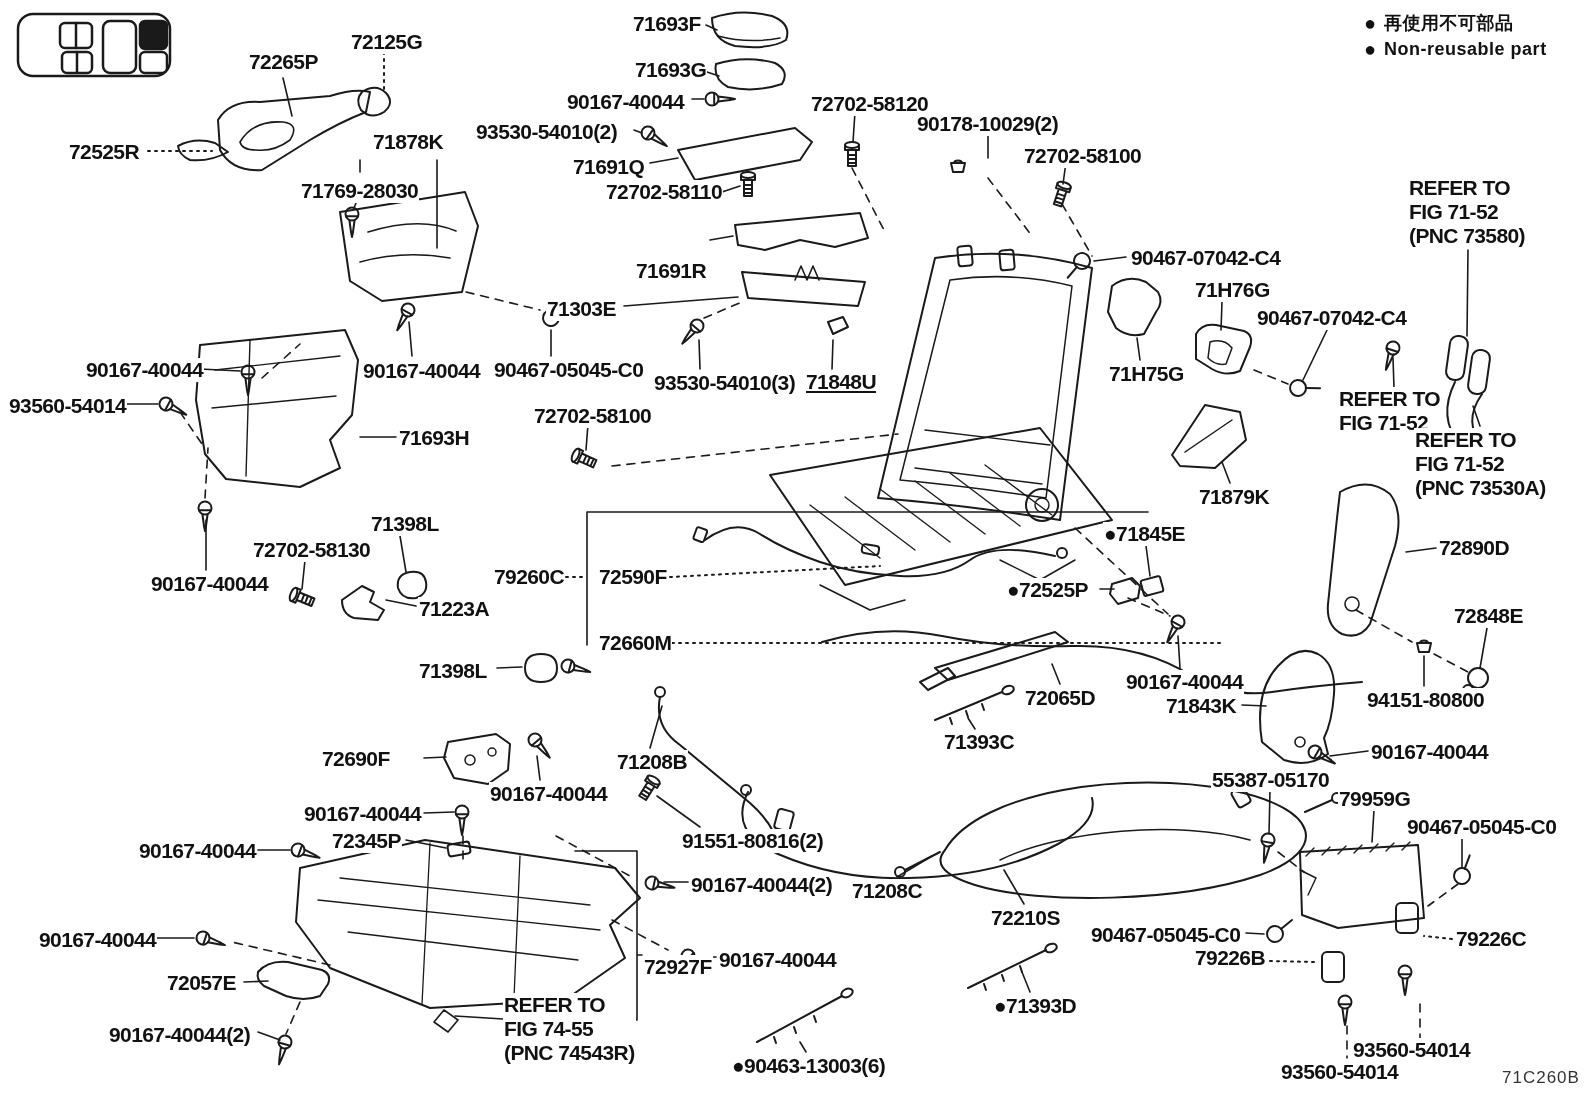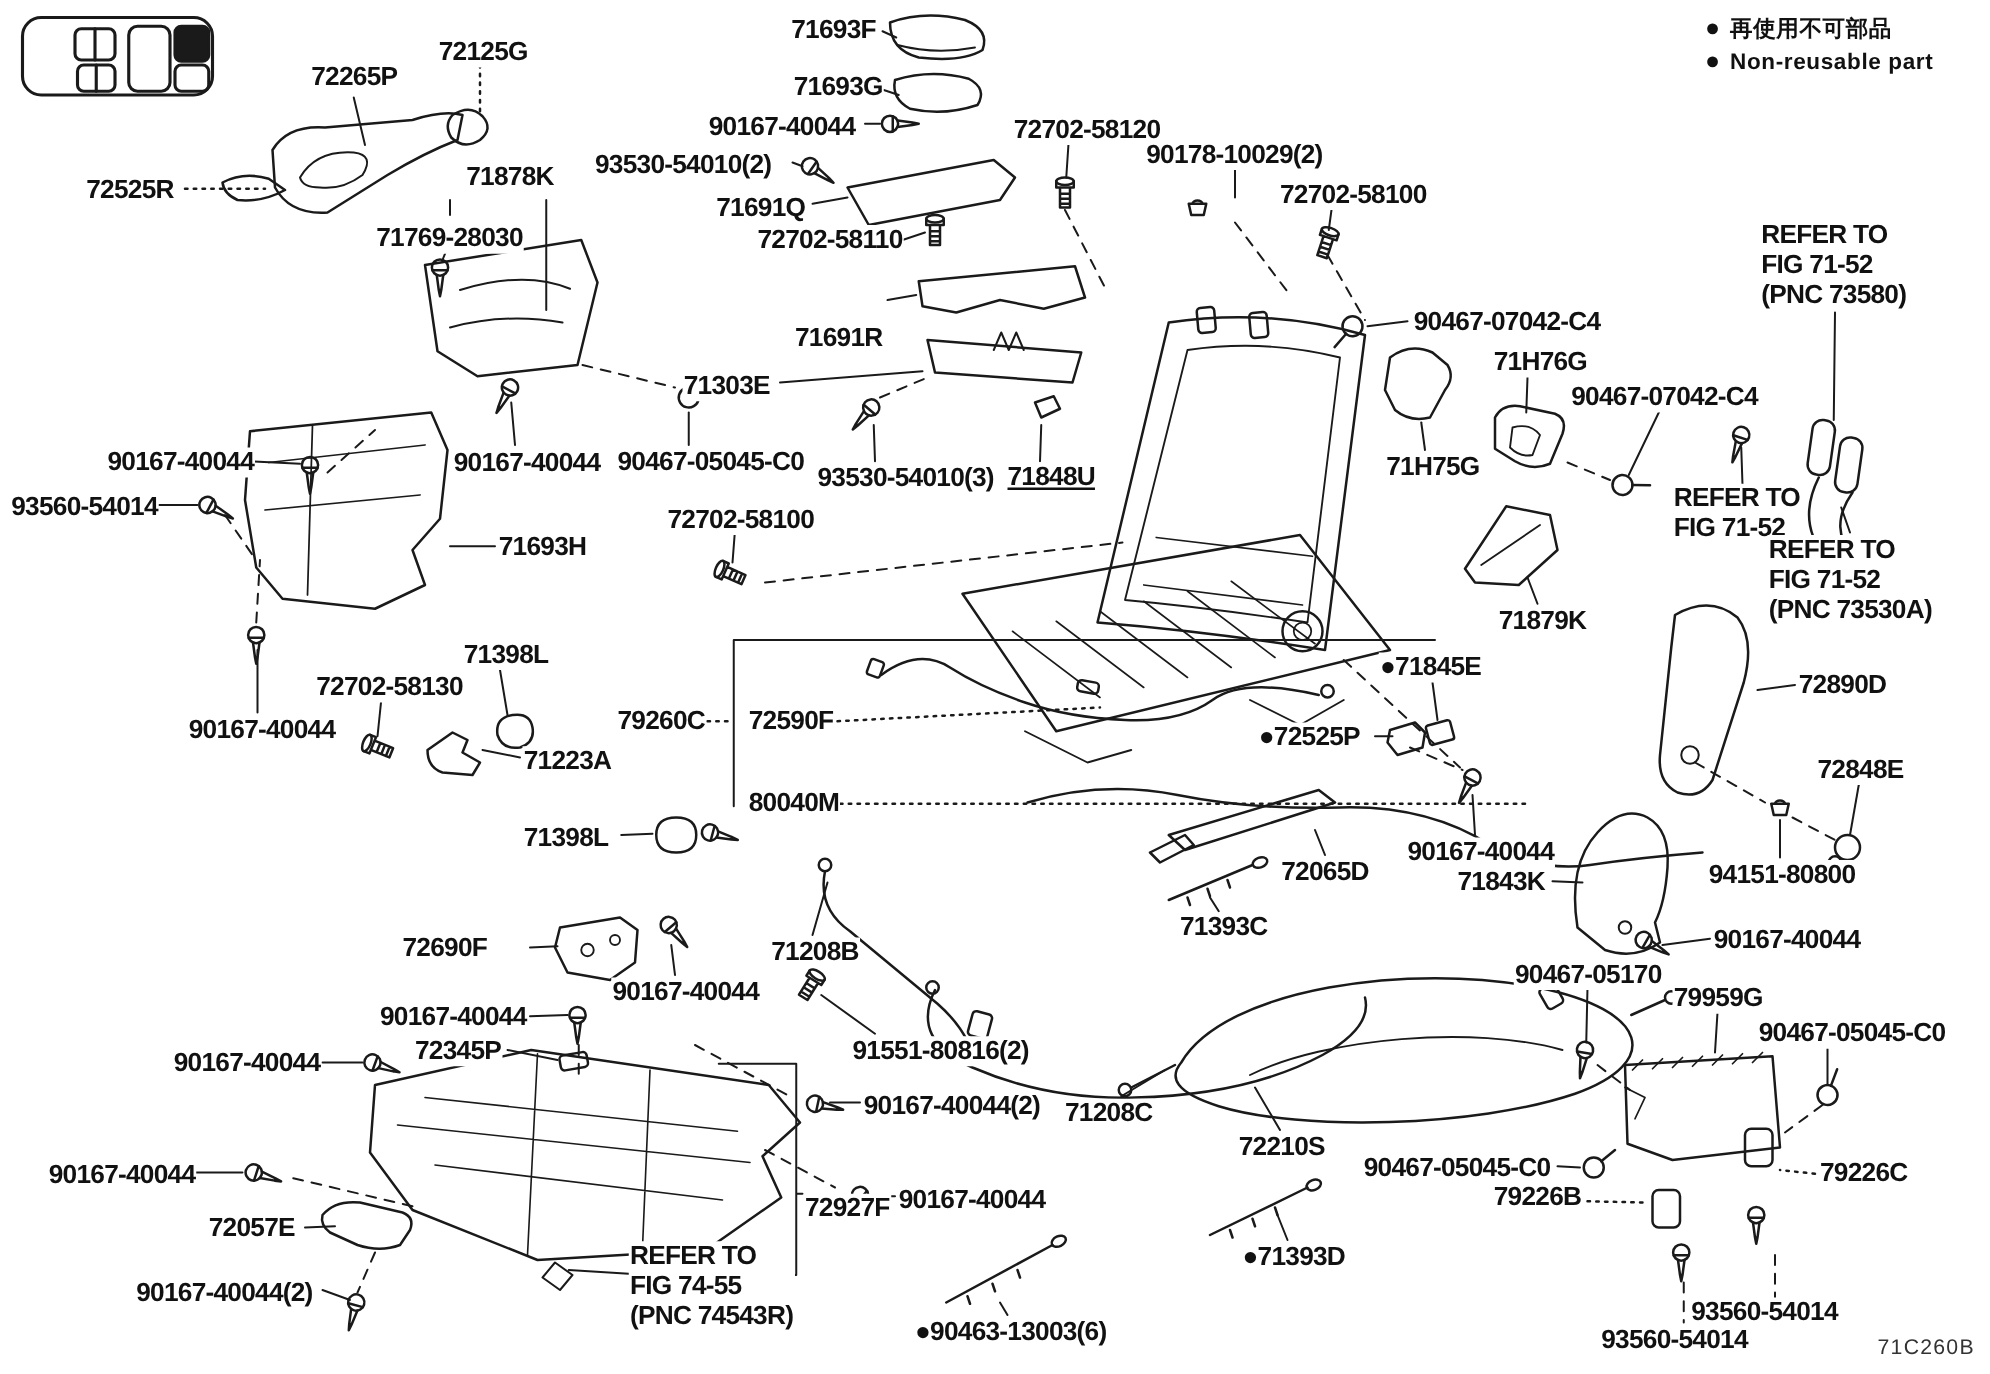--- a/index.html
+++ b/index.html
@@ -344,35 +344,35 @@
       <div class="callout" style="left: 1198px; top: 485px;">71879K</div>
       <div class="callout" style="left: 370px; top: 512px;">71398L</div>
       <div class="callout" style="left: 252px; top: 538px;">72702-58130</div>
       <div class="callout" style="left: 150px; top: 572px;">90167-40044</div>
       <div class="callout" style="left: 1103px; top: 522px;">●71845E</div>
       <div class="callout" style="left: 418px; top: 597px;">71223A</div>
       <div class="callout" style="left: 493px; top: 565px;">79260C</div>
       <div class="callout" style="left: 598px; top: 565px;">72590F</div>
       <div class="callout" style="left: 1006px; top: 578px;">●72525P</div>
       <div class="callout" style="left: 1438px; top: 536px; text-align: right;">72890D</div>
-      <div class="callout" style="left: 598px; top: 631px;">80040M</div>
+      <div class="callout" style="left: 598px; top: 631px;">72660M</div>
       <div class="callout" style="left: 1453px; top: 604px;">72848E</div>
       <div class="callout" style="left: 418px; top: 659px;">71398L</div>
       <div class="callout" style="left: 1125px; top: 670px;">90167-40044</div>
       <div class="callout" style="left: 1024px; top: 686px;">72065D</div>
       <div class="callout" style="left: 1165px; top: 694px;">71843K</div>
       <div class="callout" style="left: 1366px; top: 688px;">94151-80800</div>
       <div class="callout" style="left: 943px; top: 730px;">71393C</div>
       <div class="callout" style="left: 616px; top: 750px;">71208B</div>
       <div class="callout" style="left: 321px; top: 747px;">72690F</div>
       <div class="callout" style="left: 489px; top: 782px;">90167-40044</div>
       <div class="callout" style="left: 303px; top: 802px;">90167-40044</div>
       <div class="callout" style="left: 331px; top: 829px;">72345P</div>
       <div class="callout" style="left: 1370px; top: 740px;">90167-40044</div>
-      <div class="callout" style="left: 1211px; top: 768px;">90467-05170</div>
+      <div class="callout" style="left: 1211px; top: 768px;">55387-05170</div>
       <div class="callout" style="left: 1338px; top: 787px;">79959G</div>
       <div class="callout" style="left: 1406px; top: 815px;">90467-05045-C0</div>
       <div class="callout" style="left: 138px; top: 839px;">90167-40044</div>
       <div class="callout" style="left: 681px; top: 829px;">91551-80816(2)</div>
       <div class="callout" style="left: 690px; top: 873px;">90167-40044(2)</div>
       <div class="callout" style="left: 851px; top: 879px;">71208C</div>
       <div class="callout" style="left: 990px; top: 906px;">72210S</div>
       <div class="callout" style="left: 1090px; top: 923px;">90467-05045-C0</div>
       <div class="callout" style="left: 38px; top: 928px;">90167-40044</div>
       <div class="callout" style="left: 718px; top: 948px;">90167-40044</div>

